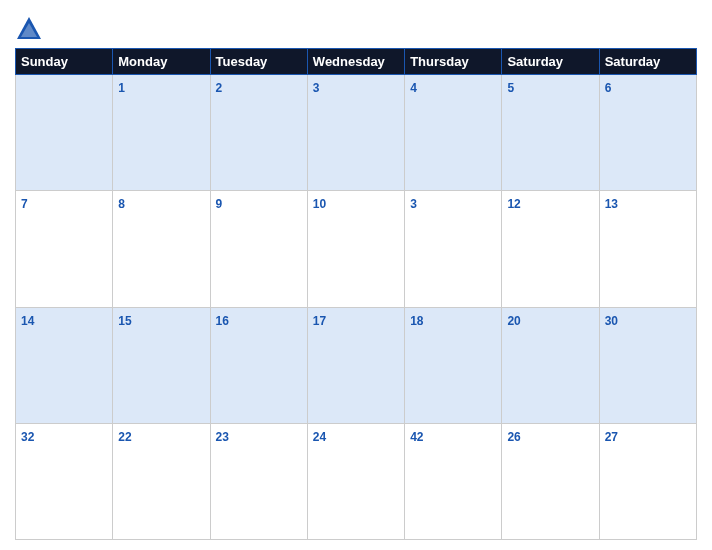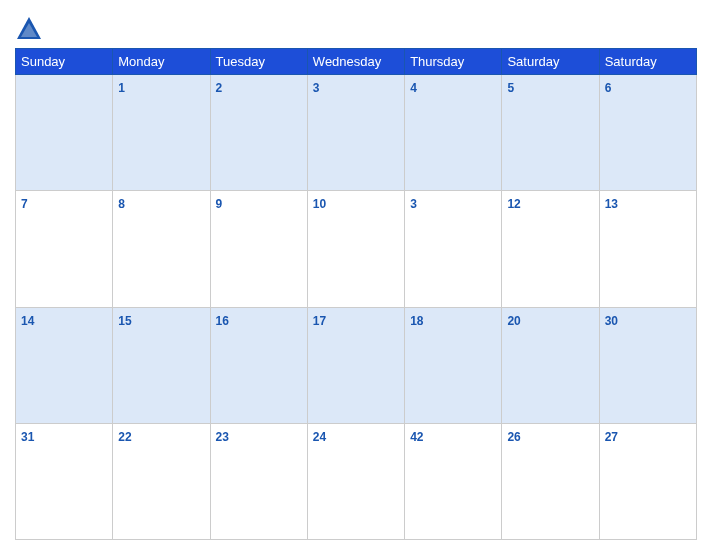--- a/index.html
+++ b/index.html
@@ -60,24 +60,24 @@
       text-align: right;
     }
 
     .calendar-table {
       width: 100%;
       border-collapse: collapse;
       flex: 1;
     }
 
     .calendar-table thead tr th {
-      background-color: #1d4ed8;
+      background-color: #0f172a;
       color: #fff;
       font-size: 13px;
-      font-weight: normal;
+      font-weight: bold;
       text-align: left;
       padding: 5px 5px 5px 5px;
       border: 1px solid #1a56b0;
     }
 
     .calendar-table tbody tr td {
       border: 1px solid #ccc;
       vertical-align: top;
       padding: 3px 5px;
       height: 72px;
@@ -145,21 +145,21 @@
       <tr class="row-odd">
         <td><span class="day-number">14</span></td>
         <td><span class="day-number">15</span></td>
         <td><span class="day-number">16</span></td>
         <td><span class="day-number">17</span></td>
         <td><span class="day-number">18</span></td>
         <td><span class="day-number">20</span></td>
         <td><span class="day-number">30</span></td>
       </tr>
       <tr class="row-even">
-        <td><span class="day-number">31</span></td>
+        <td><span class="day-number">32</span></td>
         <td><span class="day-number">22</span></td>
         <td><span class="day-number">23</span></td>
         <td><span class="day-number">24</span></td>
         <td><span class="day-number">42</span></td>
         <td><span class="day-number">26</span></td>
         <td><span class="day-number">27</span></td>
       </tr>
     </tbody>
 </table>
 

